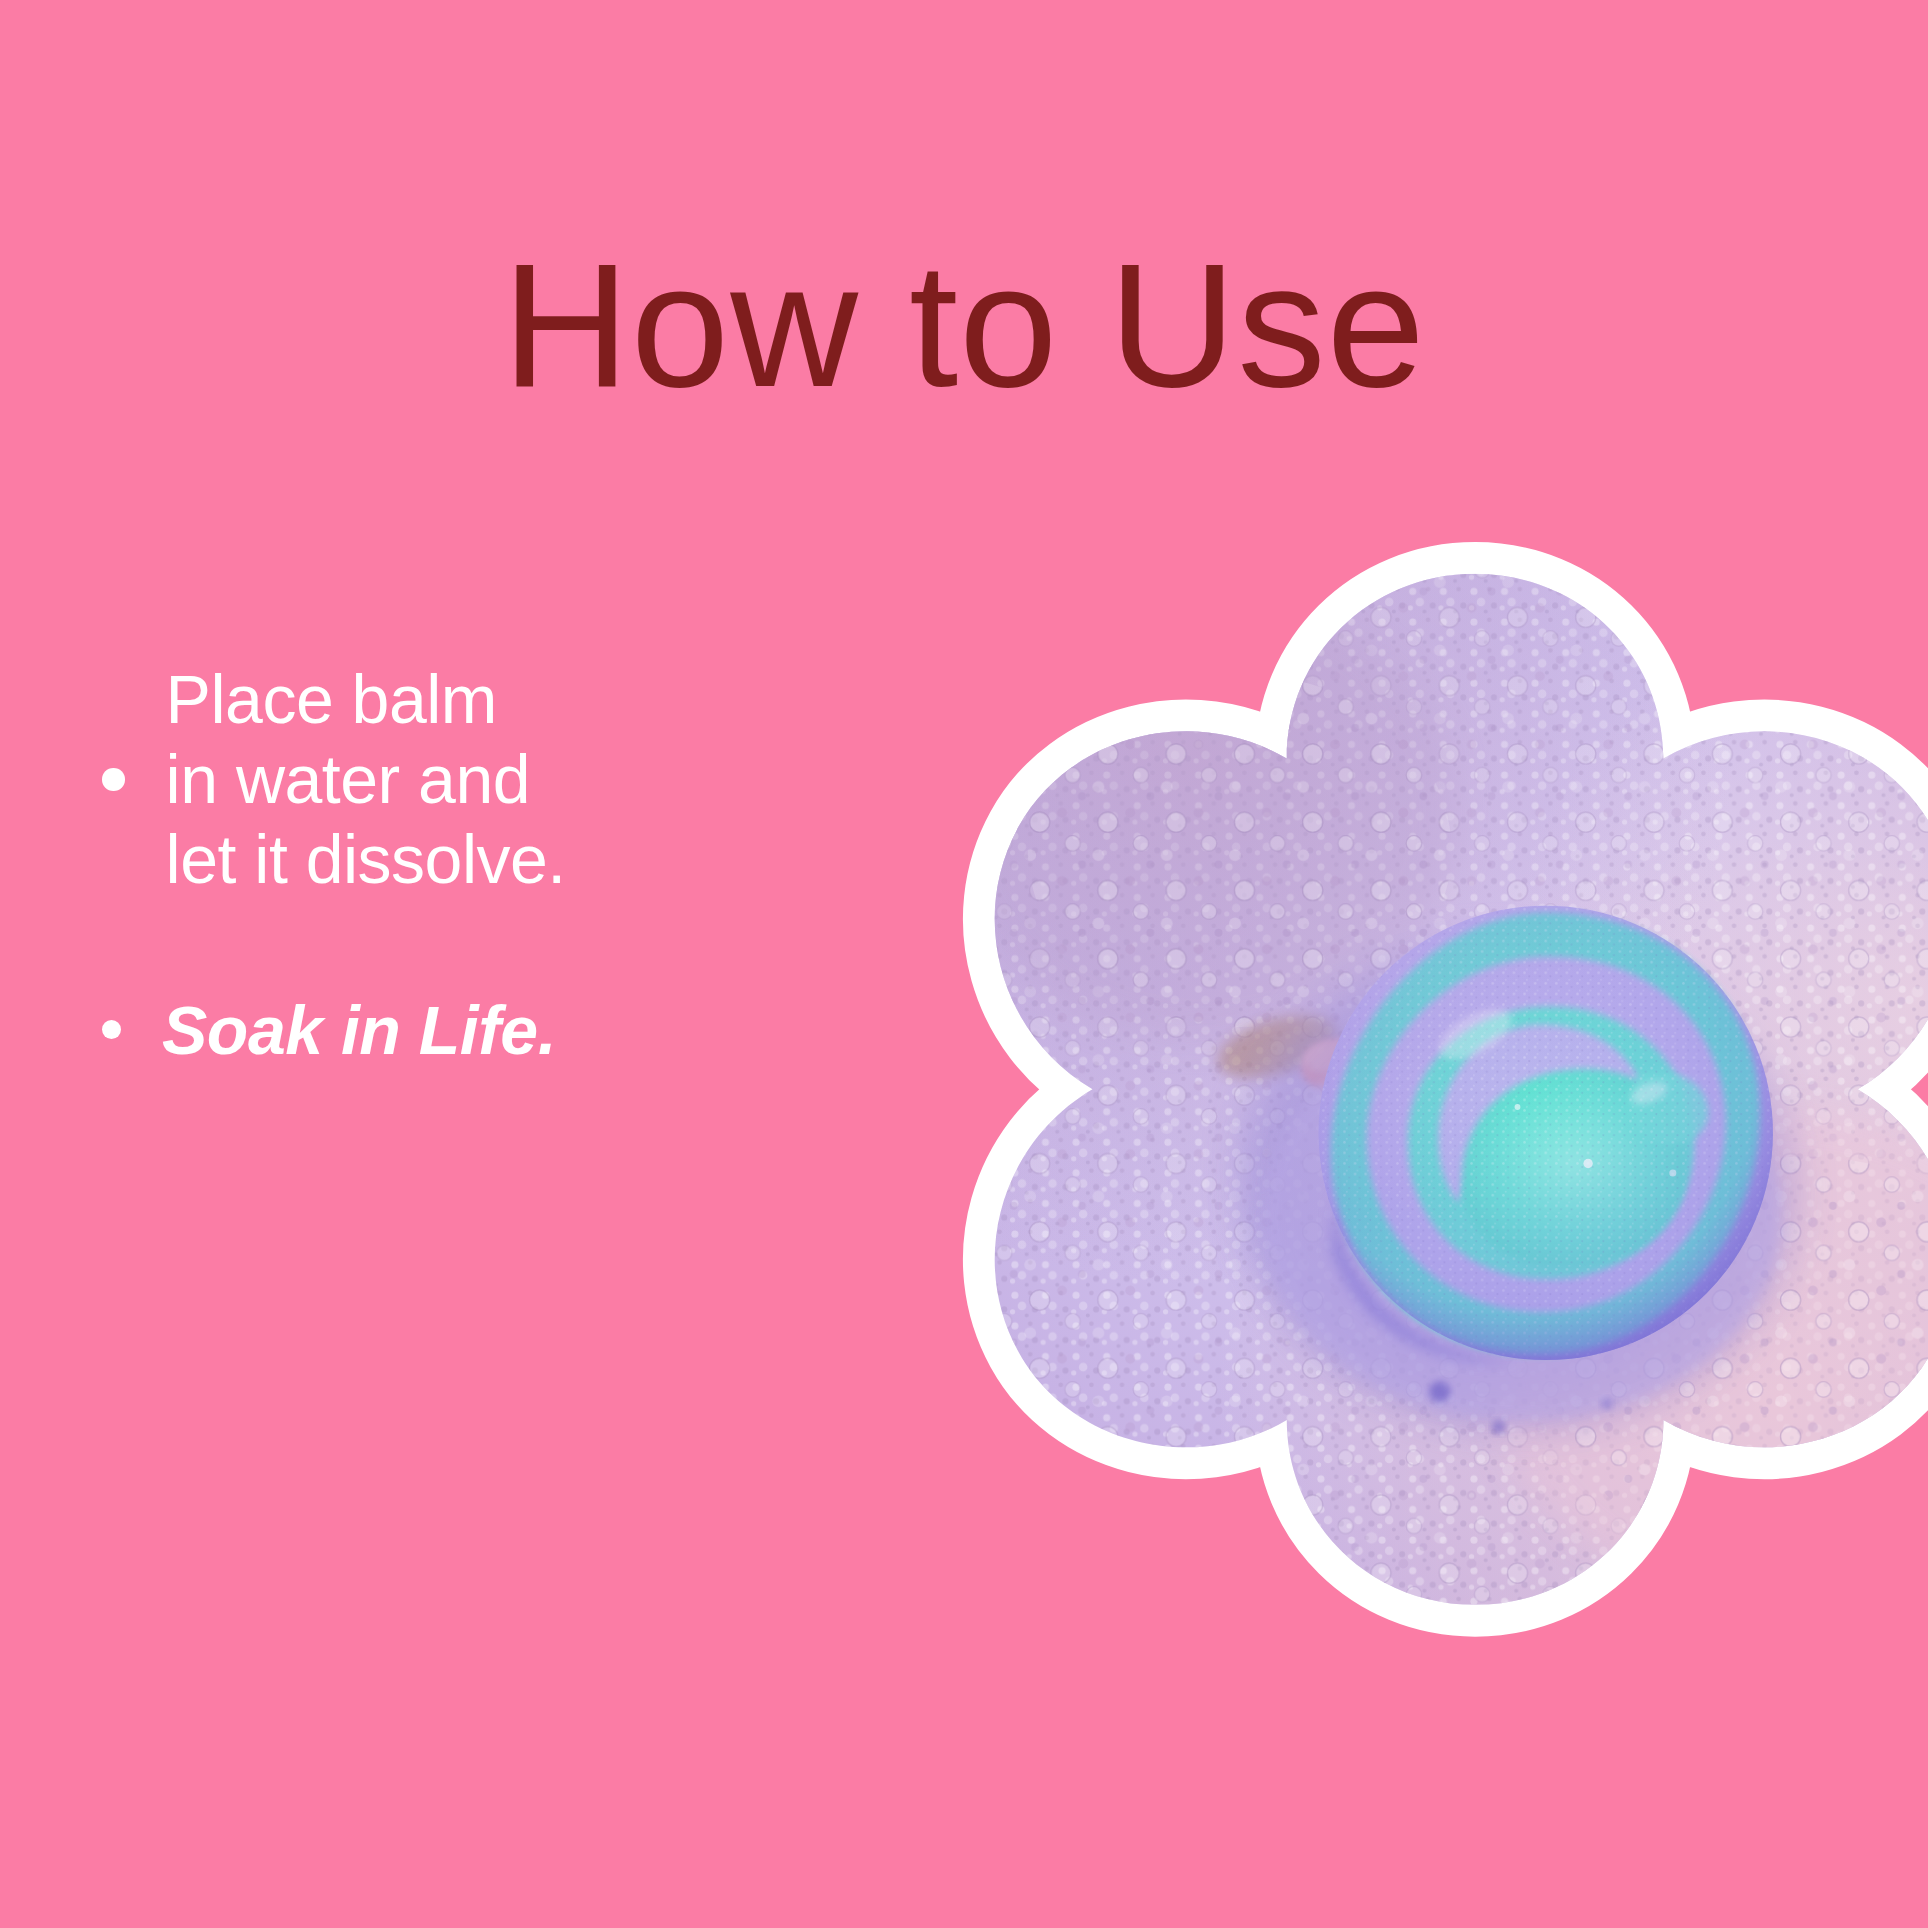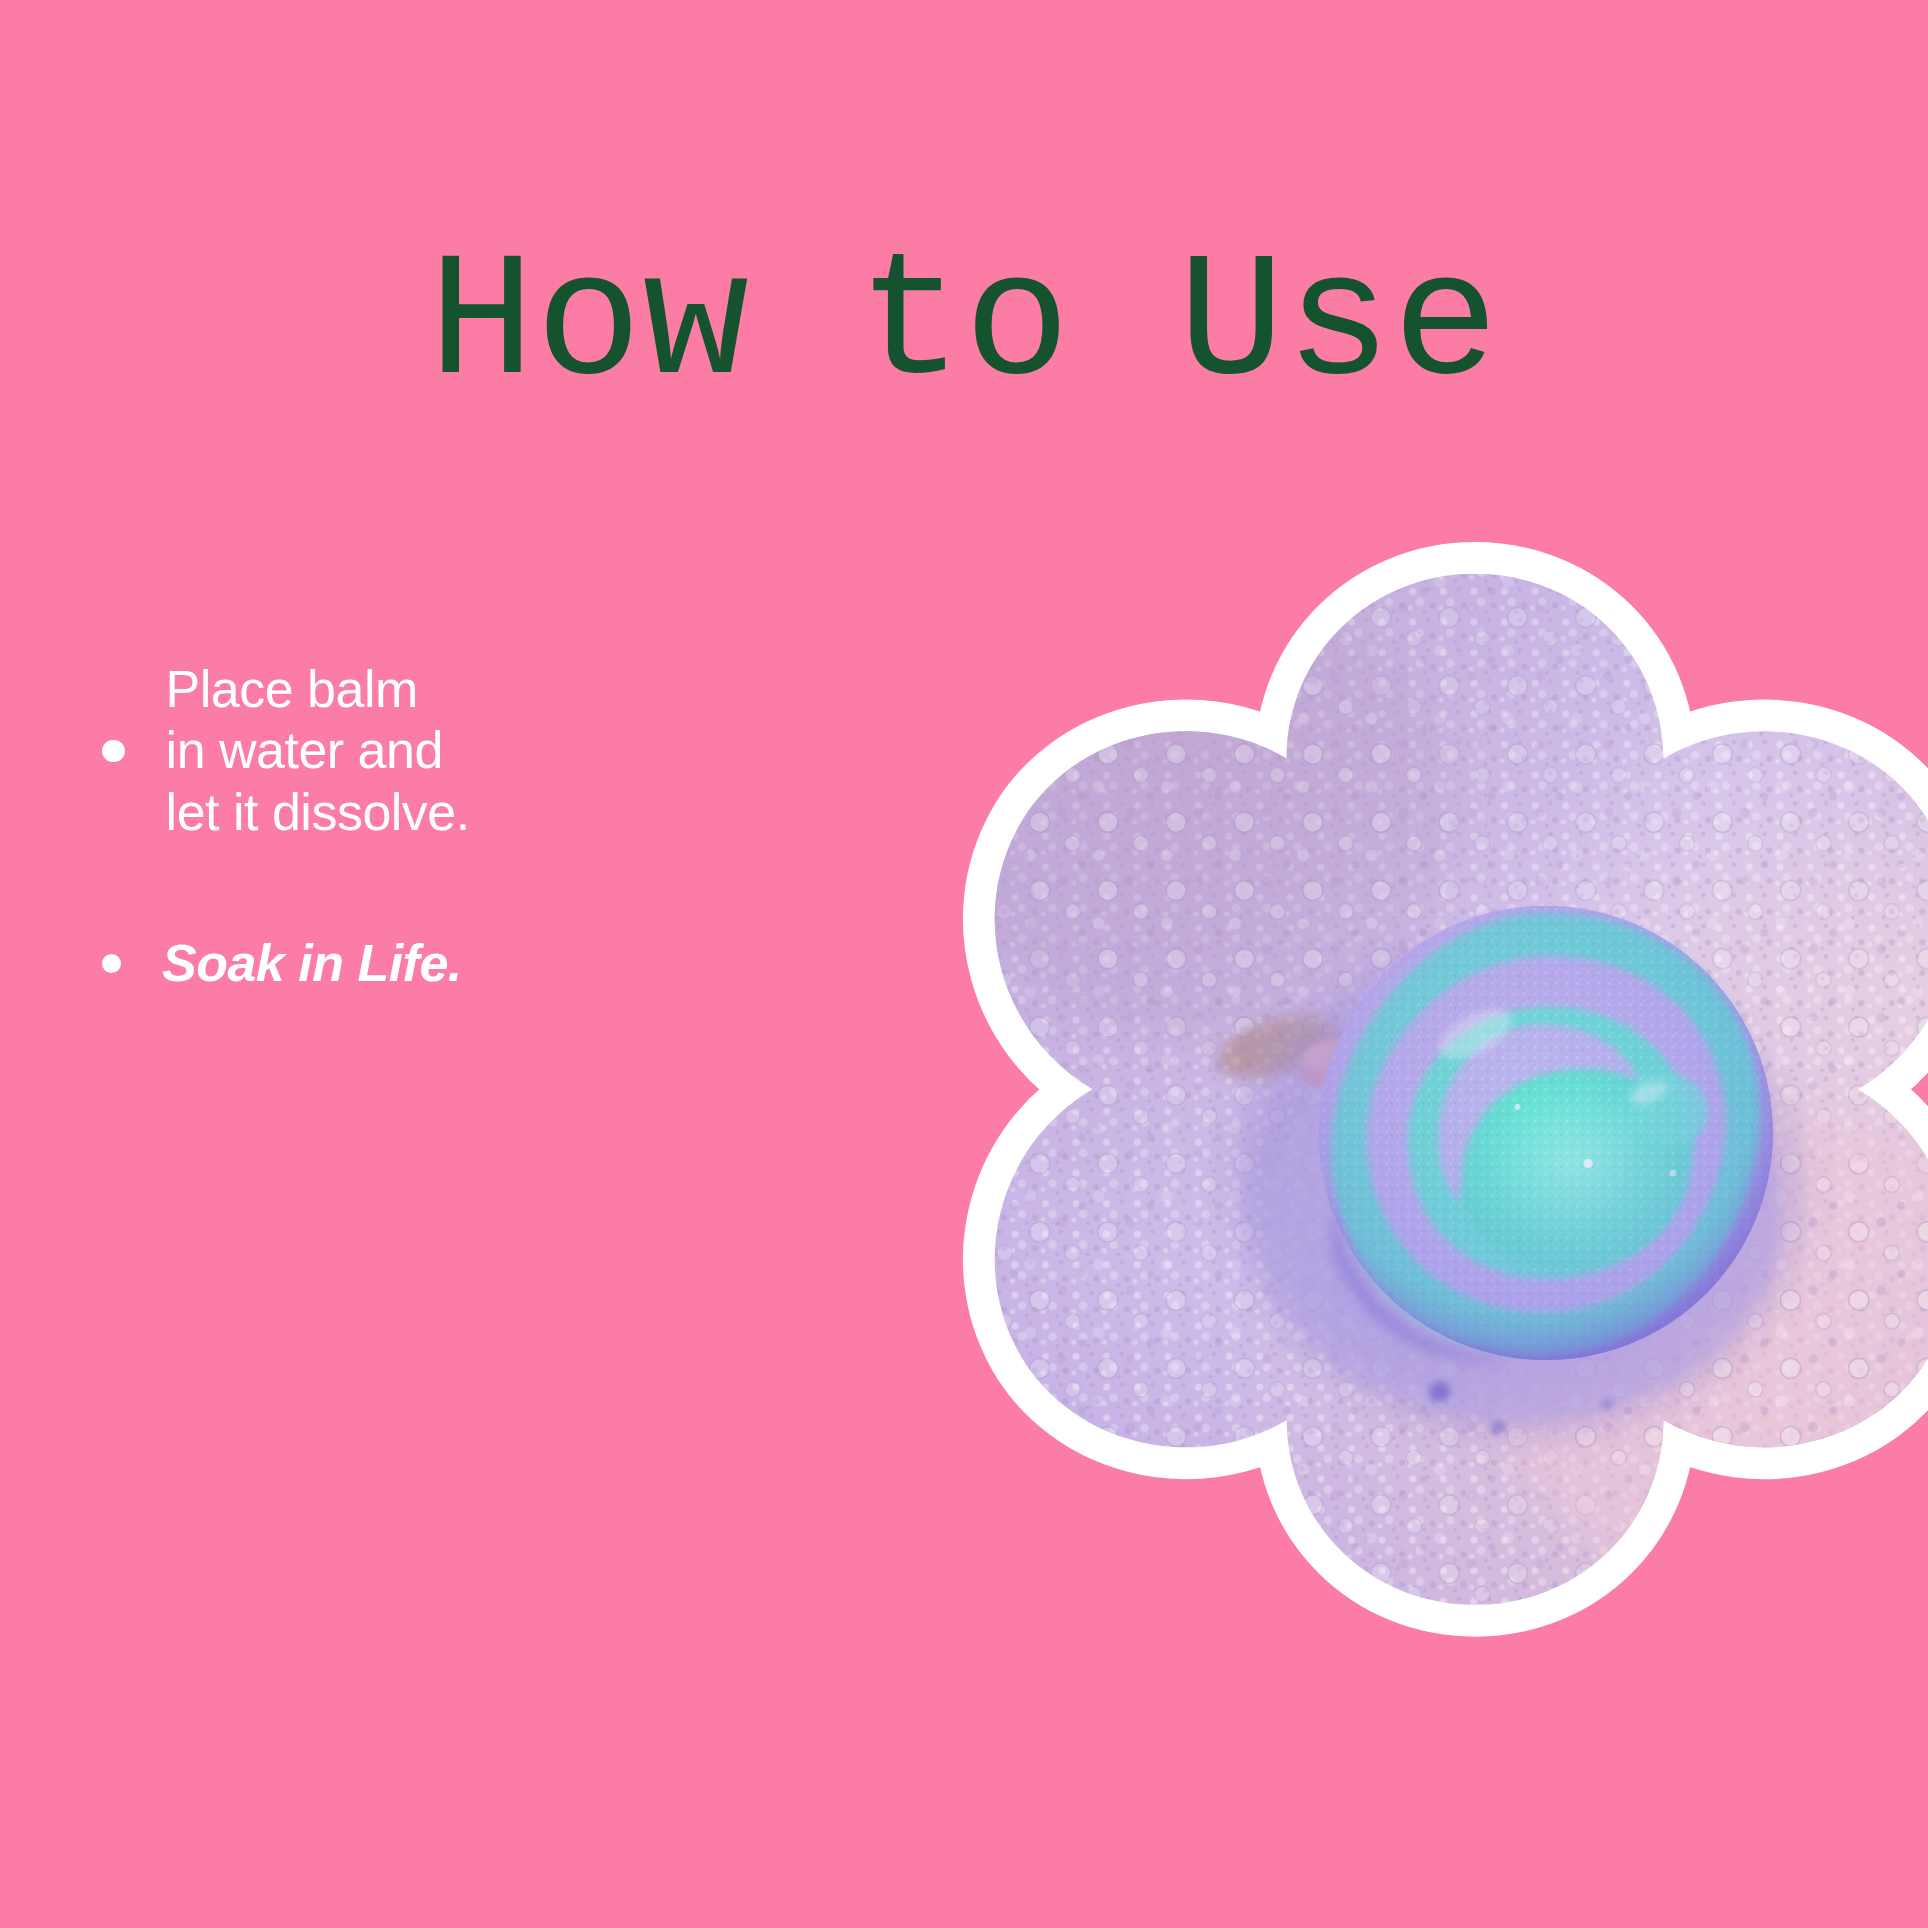--- a/index.html
+++ b/index.html
@@ -12,22 +12,22 @@
     position:relative;
   }
 
   
   .title {
     position:absolute;
     top:237px;
     left:0;
     width:1928px;
     text-align:center;
-    color:#14532d;
-    font-family:Liberation Mono, monospace;
+    color:#7f1d1d;
+    font-family:Liberation Sans, sans-serif;
     font-size:177px;
     font-weight:400;
     letter-spacing:0.9px;
     line-height:1;
     white-space:nowrap;
   }
 
   
   .bullet-list {
     position:absolute;
@@ -45,21 +45,21 @@
     flex:0 0 auto;
     width:22.6px;
     height:22.6px;
     border-radius:50%;
     background:#ffffff;
     margin-right:41px;
   }
   .bullet-dot.small { width:19px; height:19px; }
   .bullet-text {
     color:#ffffff;
-    font-size:52px;
+    font-size:68px;
     font-weight:400;
     line-height:1.18;
     letter-spacing:-0.5px;
     white-space:pre-line;
   }
   .bullet-text.emph {
     font-weight:700;
     font-style:italic;
   }
 

